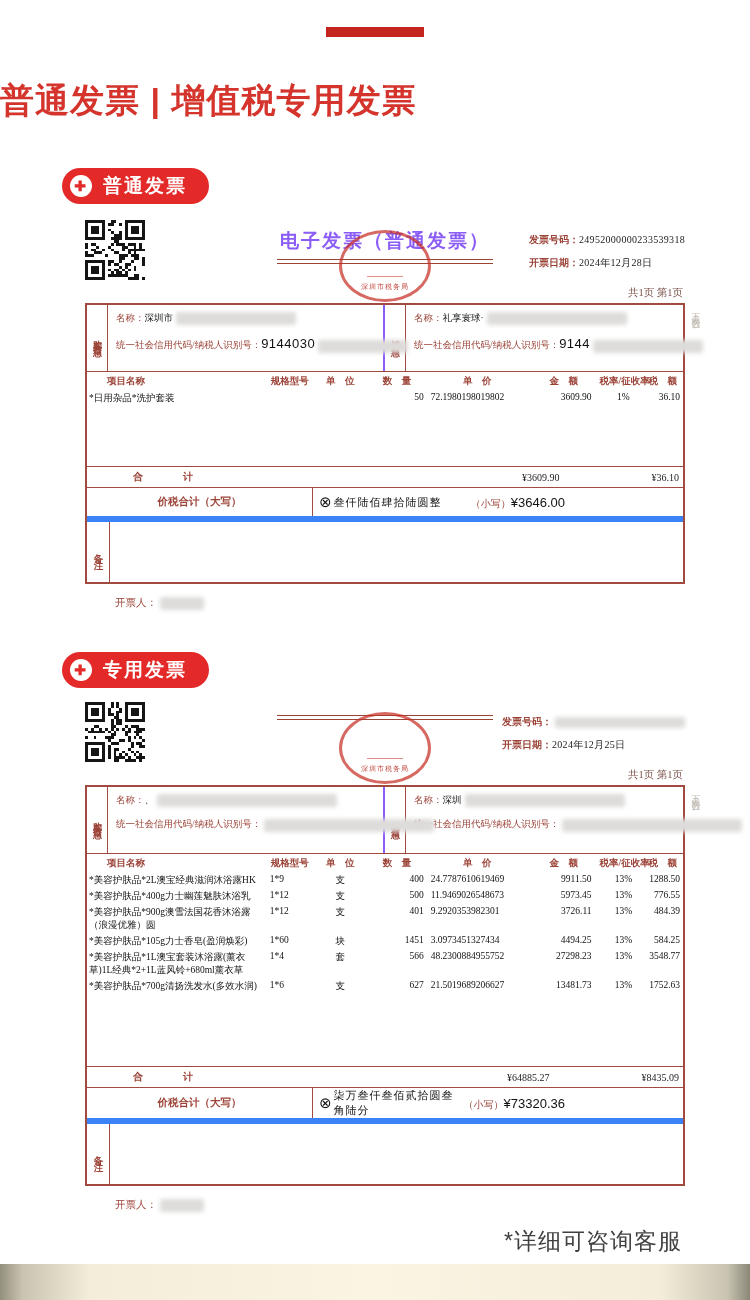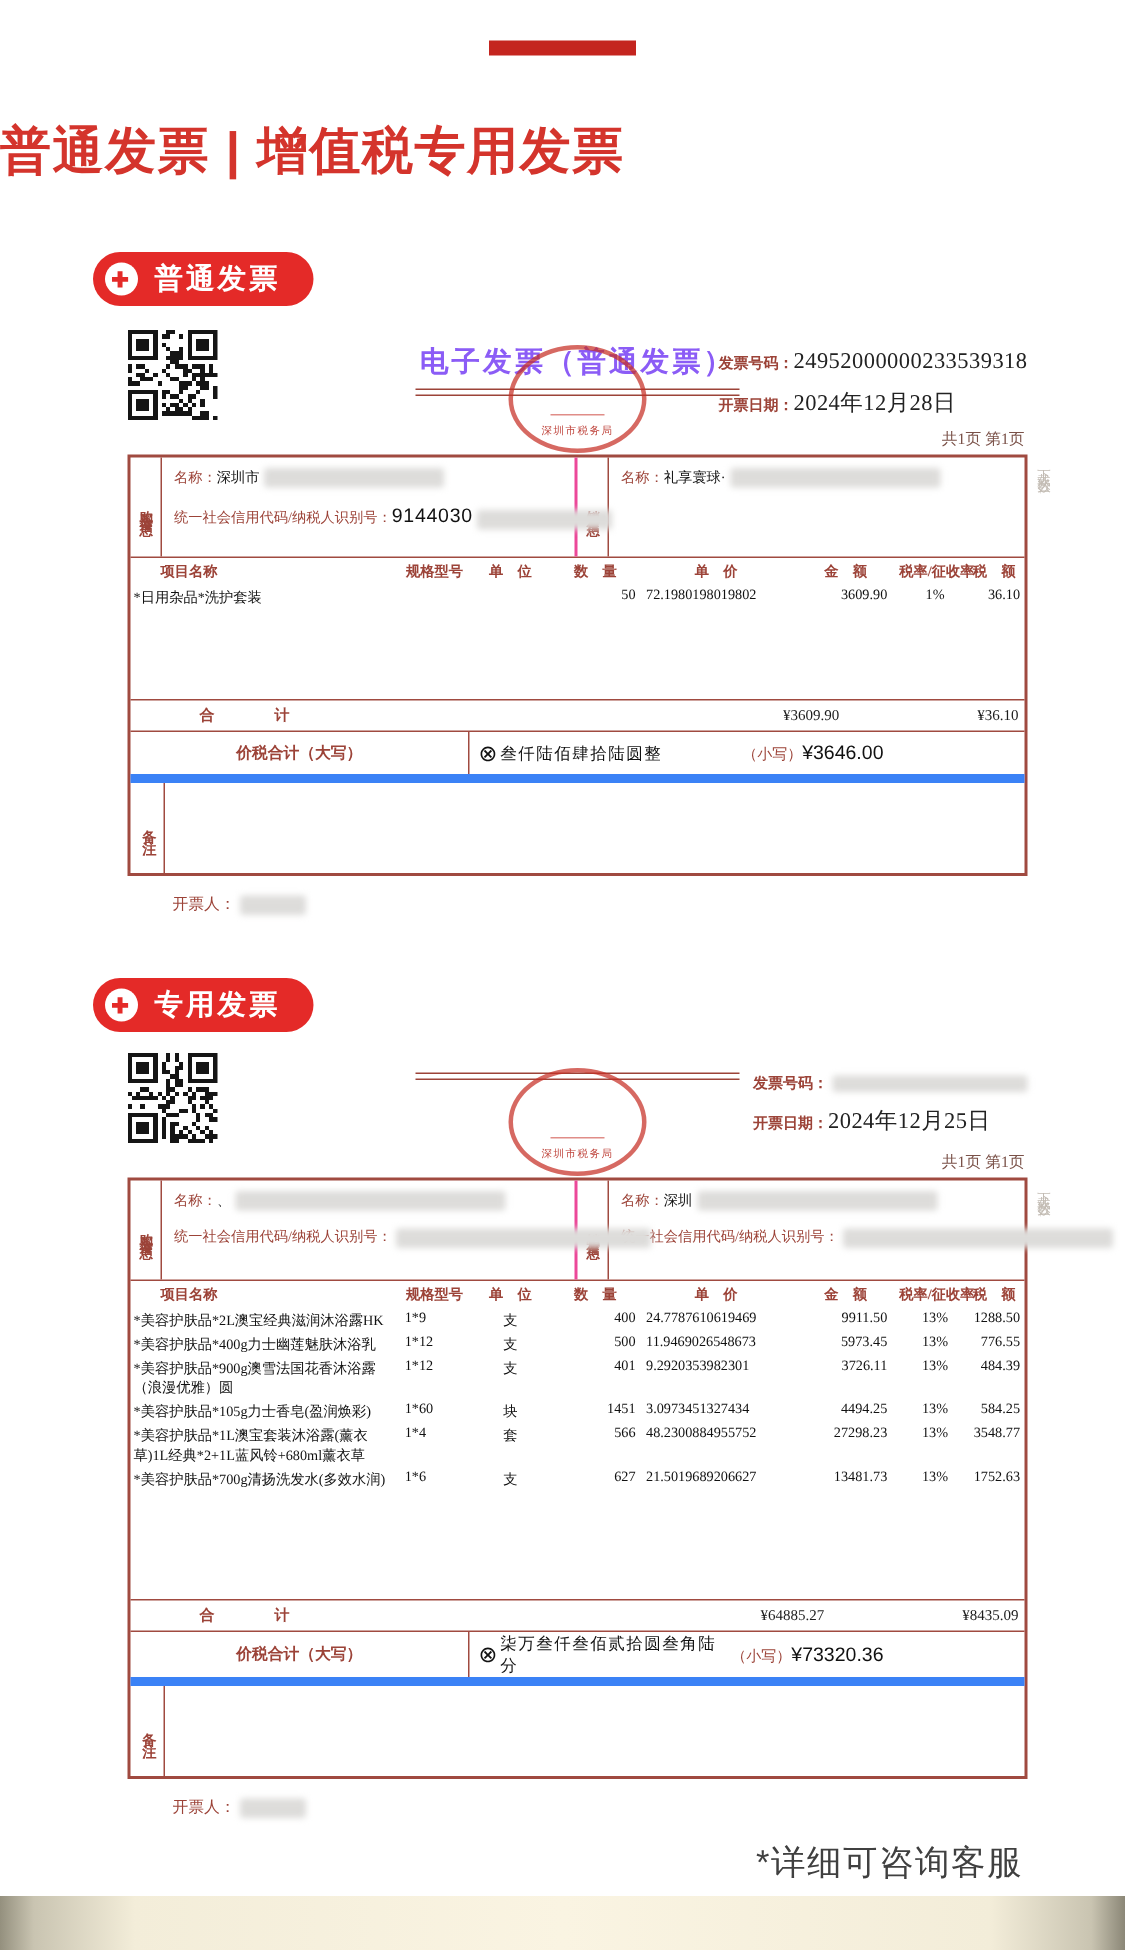--- a/index.html
+++ b/index.html
@@ -49,31 +49,31 @@
     position:absolute;left:50%;top:10px;transform:translateX(-50%);
     width:92px;height:72px;border:3px solid rgba(198,47,38,.72);border-radius:50%;
     box-sizing:border-box;display:flex;flex-direction:column;align-items:center;
     justify-content:flex-end;padding-bottom:7px;z-index:3;
   }
   .stamp-mid{width:36px;border-top:1px solid rgba(198,47,38,.55);margin-bottom:5px;}
   .stamp-text{font-size:7px;color:rgba(182,42,33,.88);white-space:nowrap;letter-spacing:1px;}
   .head-info{position:absolute;right:0;top:13px;font-size:10px;}
   .info-row{margin-bottom:9px;white-space:nowrap;}
   .info-label{color:#9c4338;font-weight:bold;}
-  .info-value{color:#222;font-size:15px;letter-spacing:.3px;}
+  .info-value{color:#222;font-size:10px;letter-spacing:.3px;}
   .page-info{text-align:right;font-size:10.5px;color:#7a5148;margin:2px 2px 3px 0;}
   .side-note{
     position:absolute;right:-17px;top:86px;writing-mode:vertical-rl;
     font-size:9px;color:#c3bcb4;letter-spacing:2px;
   }
   .inv-box{border:2px solid #a04a40;background:#fff;}
   
   .party-band{display:flex;border-bottom:1px solid #a04a40;min-height:66px;}
   .party{width:50%;display:flex;box-sizing:border-box;}
-  .party.buyer{border-right:2px solid #ec4899;}
+  .party.buyer{border-right:2px solid #8b5cf6;}
   .party-label{
     width:20px;border-right:1px solid #a04a40;color:#9c4338;font-size:9px;
     writing-mode:vertical-rl;text-orientation:upright;display:flex;align-items:center;
     justify-content:center;letter-spacing:2px;font-weight:bold;flex:none;
   }
   .party-content{flex:1;padding:7px 6px 4px 8px;font-size:9.5px;min-width:0;}
   .party-line{margin-bottom:11px;white-space:nowrap;}
   .party-line:last-child{margin-bottom:3px;}
   .lab{color:#9c4338;}
   .val{color:#111;}
@@ -113,21 +113,21 @@
   .t-amount{margin-left:auto;margin-right:92px;}
   .sum-row{display:flex;border-bottom:6px solid #3b82f6;min-height:28px;}
   .sum-label{
     width:226px;flex:none;display:flex;align-items:center;justify-content:center;
     color:#9c4338;font-weight:bold;font-size:10.5px;border-right:1px solid #a04a40;
     box-sizing:border-box;
   }
   .sum-content{flex:1;display:flex;align-items:center;padding:0 6px;}
   .sum-symbol{font-size:15px;margin-right:2px;color:#111;}
   .sum-words{font-size:11px;color:#111;letter-spacing:1px;}
-  .sum-small{margin-left:auto;margin-right:88px;white-space:nowrap;}
+  .sum-small{margin-left:auto;margin-right:112px;white-space:nowrap;}
   .sum-small .lab{font-size:10px;}
   .sum-value{font-size:13px;color:#111;font-family:"Liberation Sans",sans-serif;}
   .remark-row{display:flex;min-height:60px;}
   .remark-row .remark-label{
     width:22px;flex:none;border-right:1px solid #a04a40;color:#9c4338;font-size:9.5px;
     writing-mode:vertical-rl;text-orientation:upright;display:flex;align-items:center;
     justify-content:center;letter-spacing:6px;font-weight:bold;
   }
   .issuer{margin:12px 0 0 30px;font-size:10.5px;}
   
@@ -307,20 +307,23 @@
           <div class="party-line">
             <span class="lab">统一社会信用代码/纳税人识别号：</span><span class="val big">9144030</span><span class="blur w90"></span>
           </div>
         </div>
       </div>
       <div class="party seller">
         <div class="party-label">销售方信息</div>
         <div class="party-content">
           <div class="party-line">
             <span class="lab">名称：</span><span class="val">礼享寰球·</span><span class="blur w140"></span>
+          </div>
+          <div class="party-line">
+            <span class="lab">统一社会信用代码/纳税人识别号：</span><span class="val big">9144</span><span class="blur w110"></span>
           </div>
         </div>
       </div>
     </div>
 
     <div class="items-area">
       <table class="items-table">
         <colgroup>
             <col style="width:30%">
             <col style="width:8%">

